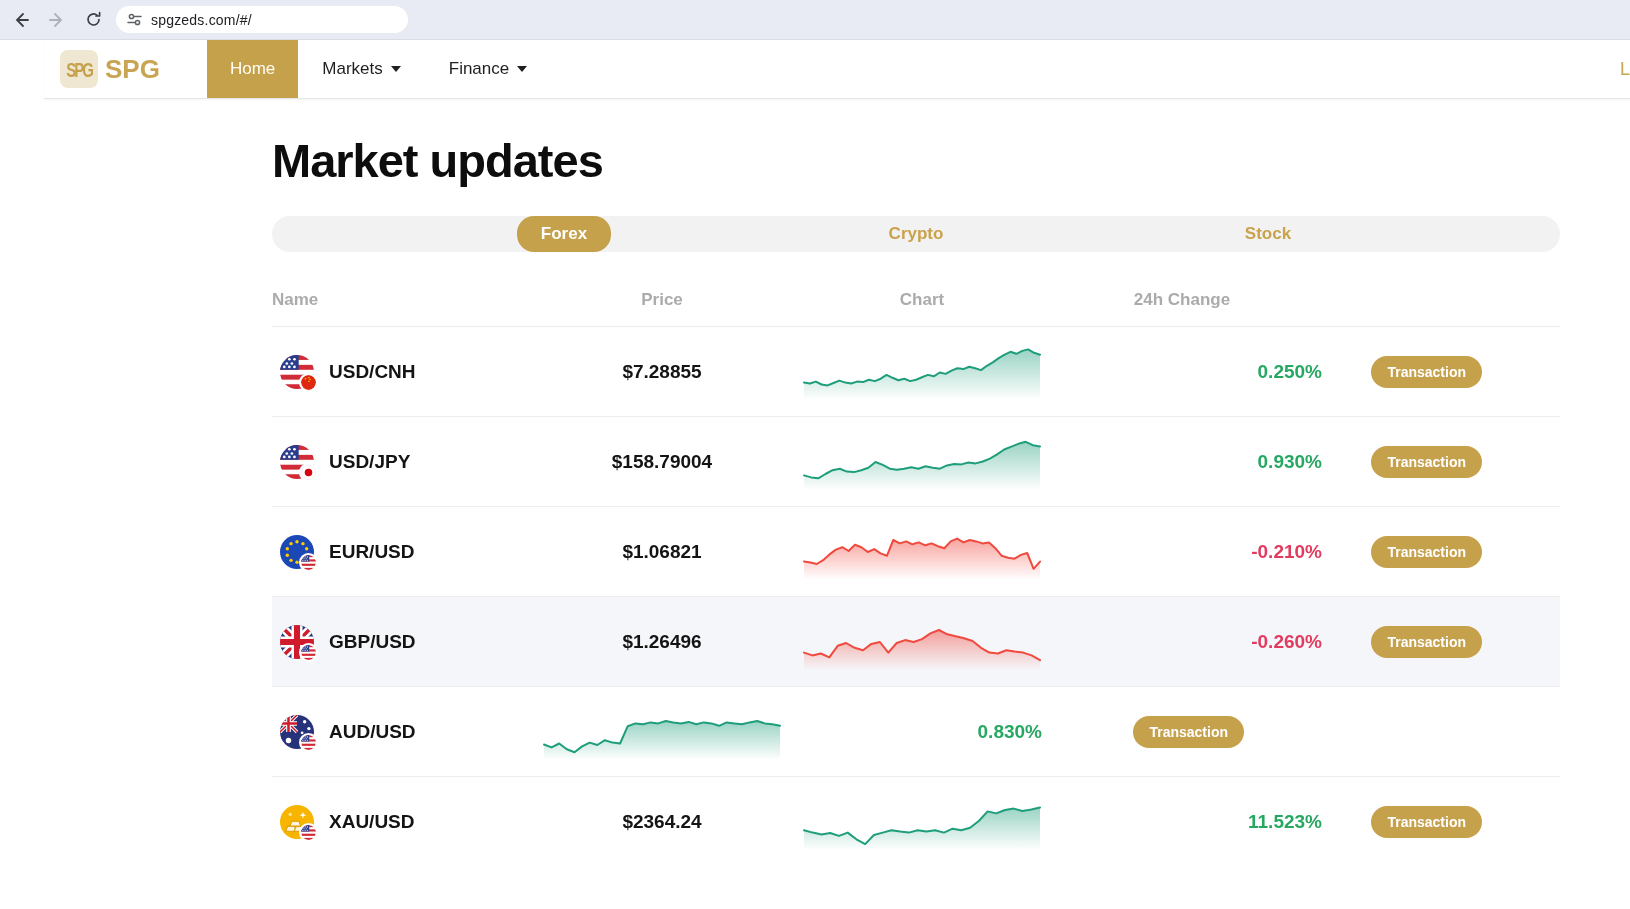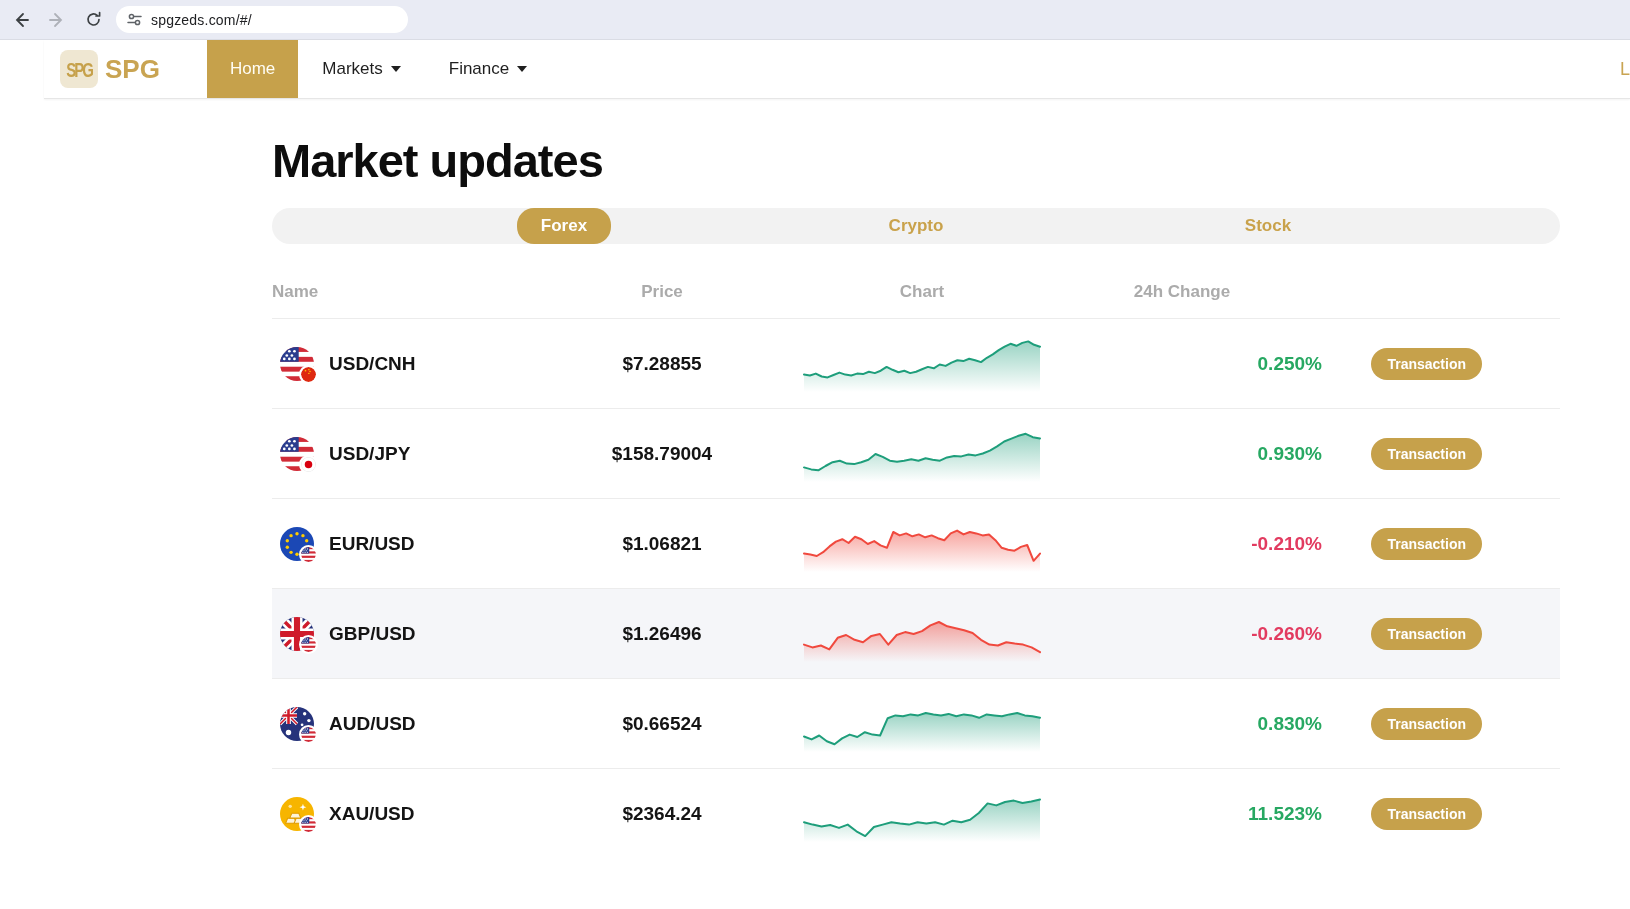--- a/index.html
+++ b/index.html
@@ -33,21 +33,21 @@
   .caret { display:inline-block; margin-left:8px; width:0; height:0;
     border-left:5px solid transparent; border-right:5px solid transparent;
     border-top:6px solid #1F1F1F; }
   .login { position:absolute; right:-10px; top:0; height:100%; display:flex; align-items:center;
     color:#C9A452; font-size:18px; }
 
   
   .main { padding:34px 46px 0 272px; }
   .page-title { font-size:47px; font-weight:800; color:#0D0D0D; letter-spacing:-1px; }
 
-  .tab-bar { margin-top:20px; width:1288px; height:36px; background:#F2F2F2; border-radius:18px;
+  .tab-bar { margin-top:28px; width:1288px; height:36px; background:#F2F2F2; border-radius:18px;
     display:flex; align-items:center; padding:0 116px;text-align:center; }
   .tab-cell { flex:1; display:flex; justify-content:center; }
   .tab { font-size:17px; font-weight:bold; color:#C9A24B; padding:8px 0; }
   .tab.active { background:#C6A14B; color:#fff; border-radius:17px; padding:8px 24px; }
 
   .table { margin-top:38px; width:1288px; }
   .thead { display:grid; grid-template-columns:250px 280px 240px 280px 1fr;
     padding-bottom:16px; }
   .th { font-size:17px; font-weight:bold; color:#ABABAB; }
   .th.c { text-align:center; }
@@ -423,21 +423,20 @@
                     <circle cx="7" cy="5" r=".8" fill="#fff"></circle>
                     <circle cx="2.5" cy="7" r=".8" fill="#fff"></circle>
                     <circle cx="5.5" cy="7" r=".8" fill="#fff"></circle>
                     <circle cx="8.5" cy="7" r=".8" fill="#fff"></circle>
                   </g>
                 </svg>
               </span>
             </span>
       <span class="pair">AUD/USD</span>
     </div>
-    <div class="price">$0.66524</div>
     <div class="chart-cell">
             <svg width="240" height="56" viewBox="0 0 240 56">
               <path d="M2.0,40.5 L9.6,43.4 L17.2,39.5 L24.8,45.3 L32.5,48.2 L40.1,42.4 L47.7,38.6 L55.3,41.0 L62.9,36.2 L70.5,38.6 L78.1,39.5 L85.7,22.2 L93.4,19.4 L101.0,20.3 L108.6,18.4 L116.2,19.4 L123.8,17.0 L131.4,18.4 L139.0,19.4 L146.6,17.9 L154.3,20.3 L161.9,18.4 L169.5,19.4 L177.1,21.8 L184.7,18.4 L192.3,19.4 L199.9,20.3 L207.5,18.4 L215.2,17.0 L222.8,19.4 L230.4,20.3 L238.0,21.8 L238.0,56 L2.0,56 Z" fill="url(#gradUp)"></path>
               <path d="M2.0,40.5 L9.6,43.4 L17.2,39.5 L24.8,45.3 L32.5,48.2 L40.1,42.4 L47.7,38.6 L55.3,41.0 L62.9,36.2 L70.5,38.6 L78.1,39.5 L85.7,22.2 L93.4,19.4 L101.0,20.3 L108.6,18.4 L116.2,19.4 L123.8,17.0 L131.4,18.4 L139.0,19.4 L146.6,17.9 L154.3,20.3 L161.9,18.4 L169.5,19.4 L177.1,21.8 L184.7,18.4 L192.3,19.4 L199.9,20.3 L207.5,18.4 L215.2,17.0 L222.8,19.4 L230.4,20.3 L238.0,21.8" fill="none" stroke="#1E9E7B" stroke-width="2" stroke-linejoin="round" stroke-linecap="round"></path>
             </svg>
           </div>
     <div class="change up">0.830%</div>
     <div class="action-cell">
       <button class="tx-btn">Transaction</button>
     </div>

